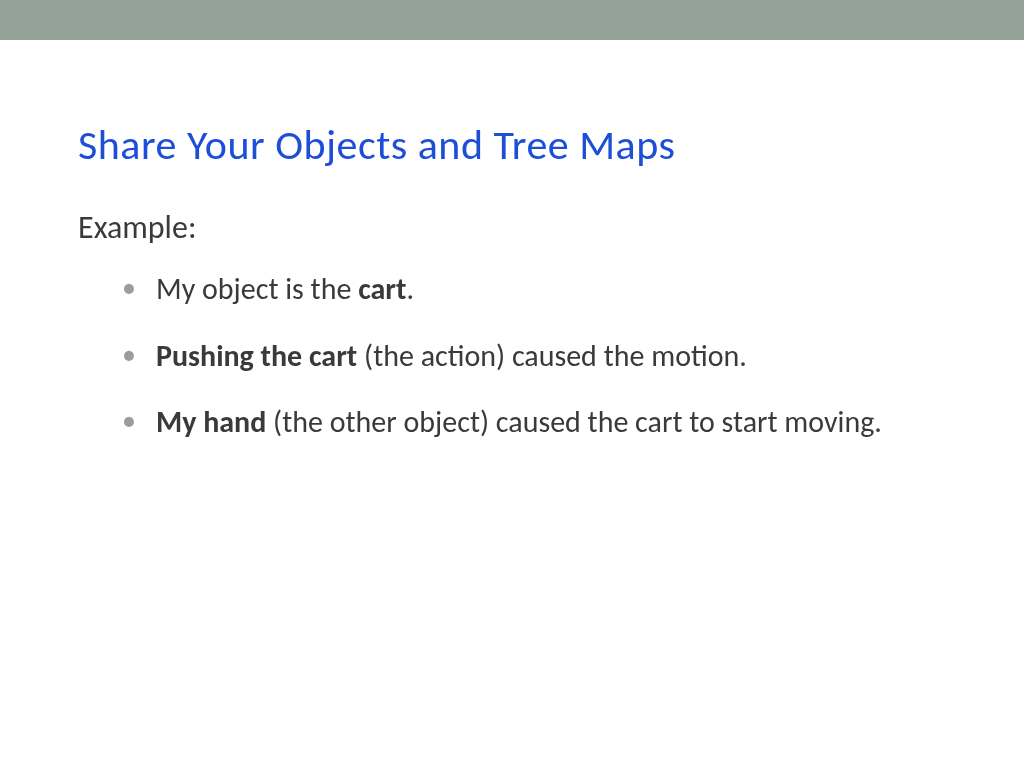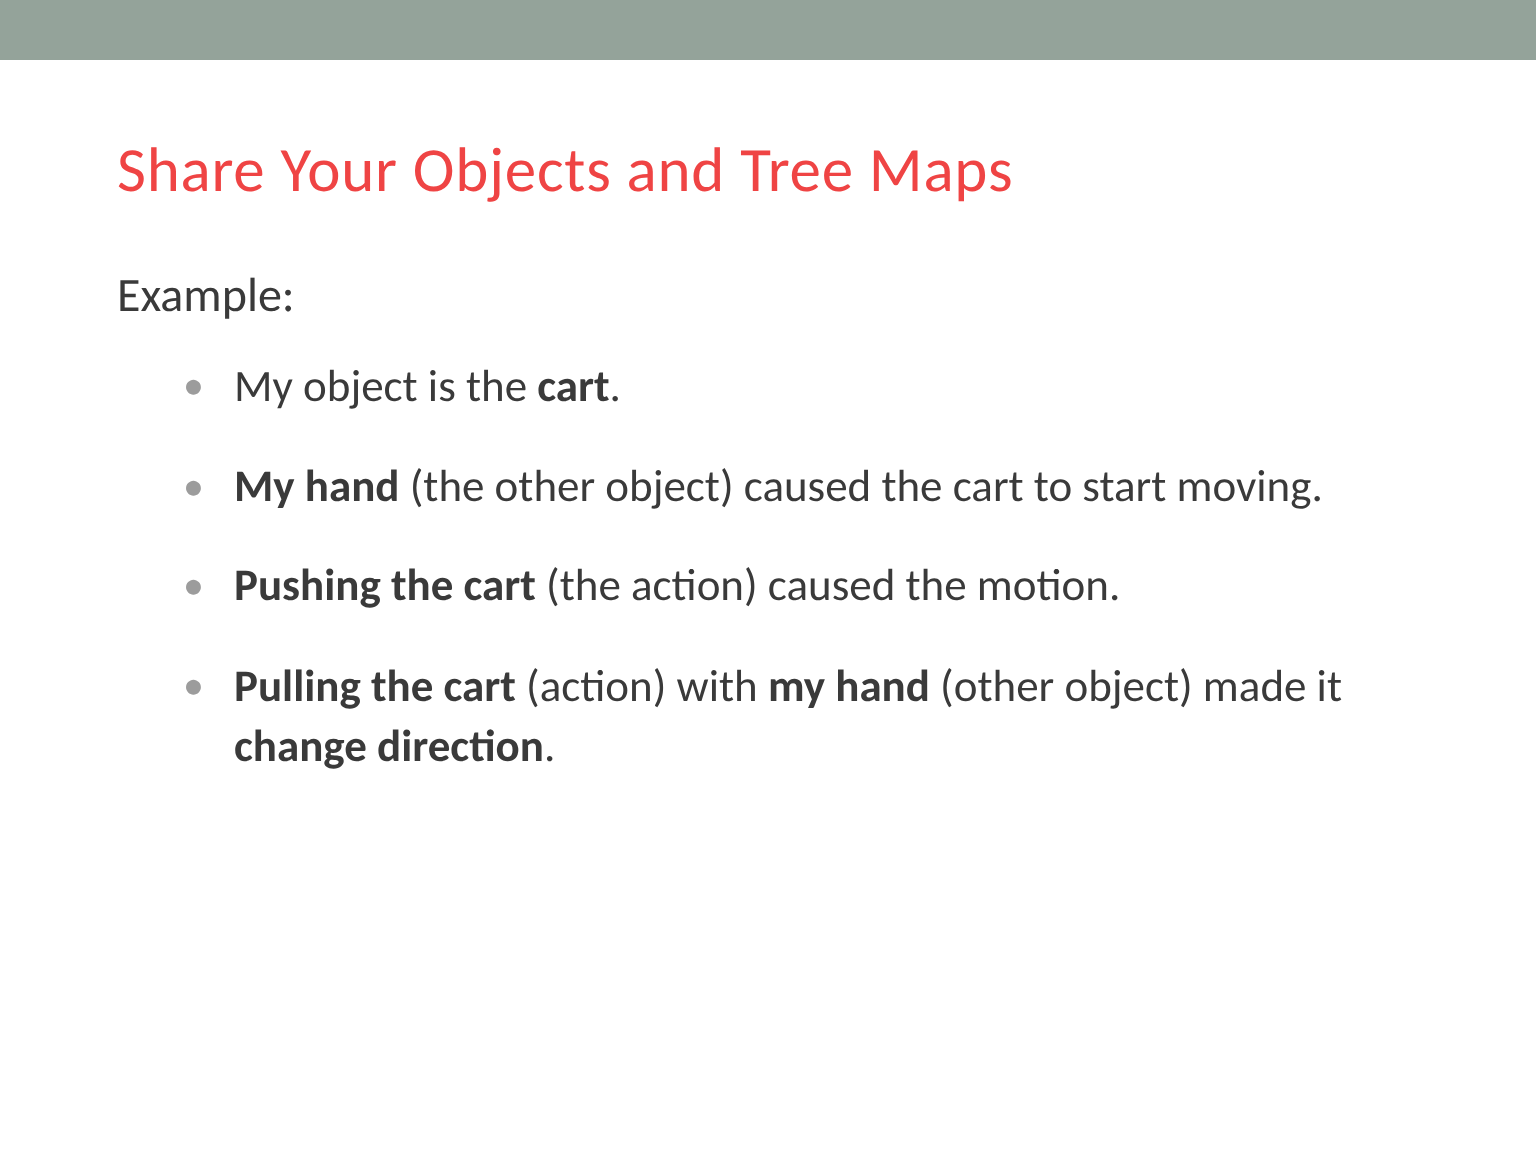--- a/index.html
+++ b/index.html
@@ -16,25 +16,26 @@
     }
     .top-bar {
       width: 100%;
       height: 40px;
       background: #94a39a;
     }
     .content {
       padding: 48px 78px 0 78px;
     }
     .title {
-      color: #ef4444;
+      color: #1d4ed8;
       font-size: 42px;
       font-weight: 400;
       margin-bottom: 38px;
       letter-spacing: 0.5px;
+      margin-top: 31px;
     }
     .example-label {
       color: #3a3a3a;
       font-size: 32px;
       font-weight: normal;
       margin-bottom: 22px;
     }
     .bullet-list {
       list-style: none;
       padding-left: 44px;
@@ -67,22 +68,19 @@
 <div class="content">
   <h1 class="title">Share Your Objects and Tree Maps</h1>
 
   <div class="example-label">Example:</div>
 
   <ul class="bullet-list">
     <li class="bullet-item">
       <span>My object is the </span><span class="bold">cart</span><span>.</span>
     </li>
     <li class="bullet-item">
-      <span class="bold">My hand</span><span> (the other object) caused the cart to start moving.</span>
-    </li>
-    <li class="bullet-item">
       <span class="bold">Pushing the cart</span><span> (the action) caused the motion.</span>
     </li>
     <li class="bullet-item">
-      <span class="bold">Pulling the cart</span><span> (action) with </span><span class="bold">my hand</span><span> (other object) made it </span><span class="bold">change direction</span><span>.</span>
+      <span class="bold">My hand</span><span> (the other object) caused the cart to start moving.</span>
     </li>
   </ul>
 </div>
 
 </body></html>

